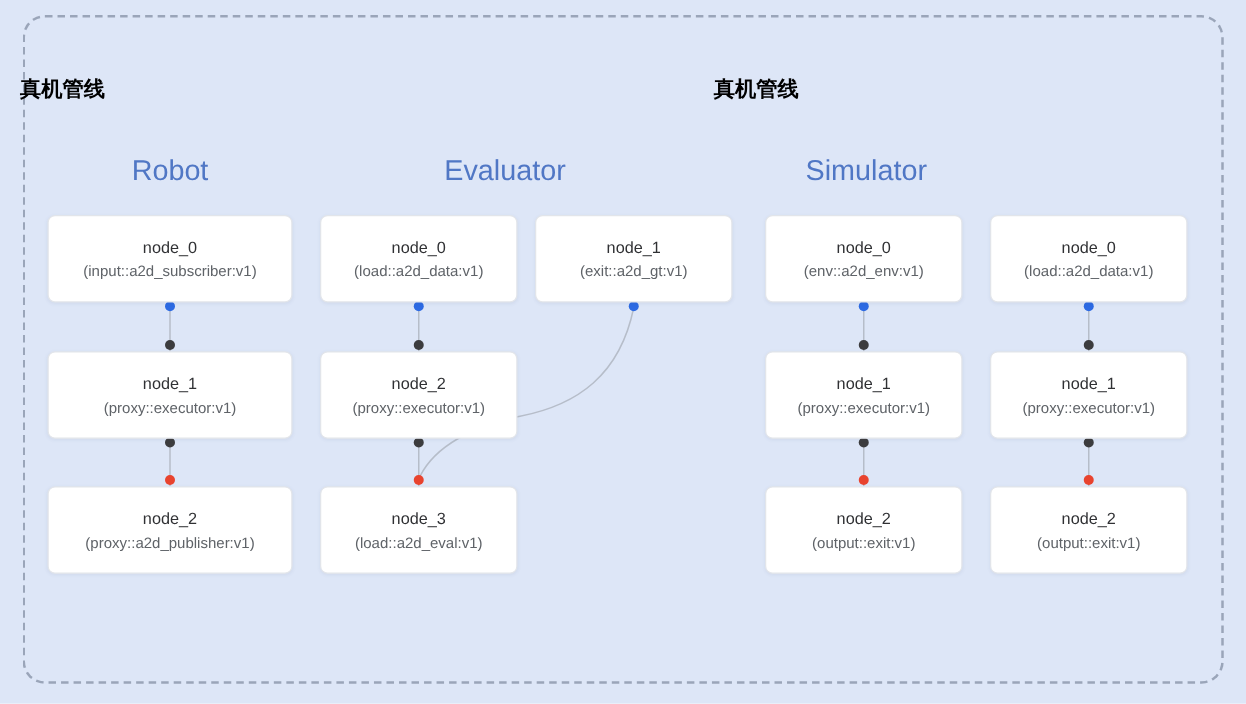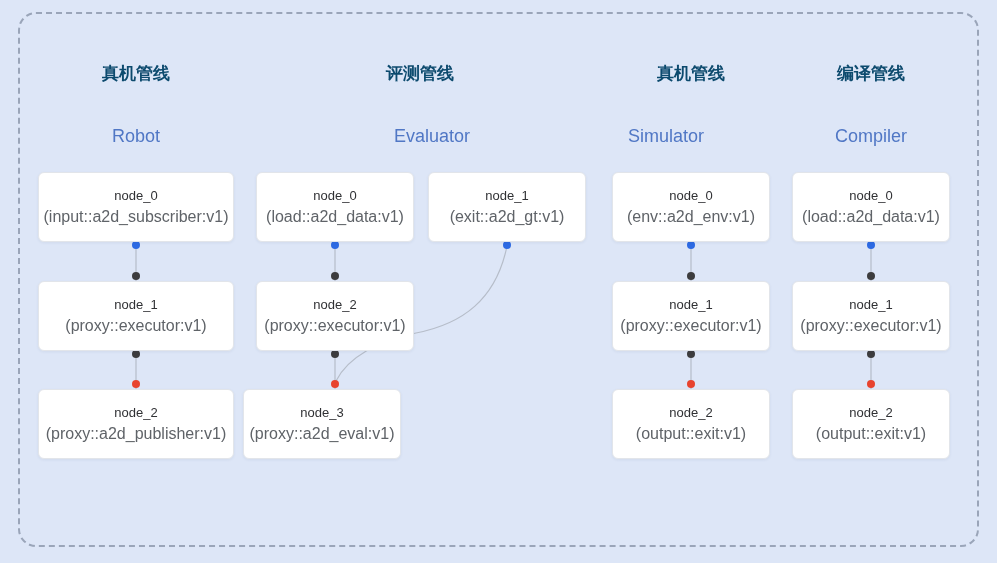--- a/index.html
+++ b/index.html
@@ -24,33 +24,33 @@
     bottom: 16px;
     border: 2px dashed #9aa5b9;
     border-radius: 18px;
   }
   .title-zh {
     position: absolute;
     width: 240px;
     height: 24px;
     line-height: 24px;
     top: 62px;
-    text-align: center;
     font-size: 17px;
     font-weight: 700;
-    color: #0c4a6e;
+    color: #000000;
+    font-family: Liberation Mono, monospace;
   }
   .title-en {
     position: absolute;
     width: 240px;
     height: 26px;
     line-height: 26px;
     top: 123px;
     text-align: center;
-    font-size: 18px;
+    font-size: 23px;
     font-weight: 500;
     color: #5077c5;
   }
   .node {
     position: absolute;
     height: 70px;
     background: #ffffff;
     border: 1px solid #e2e5ea;
     border-radius: 6px;
     box-shadow: 0 1px 3px rgba(60, 80, 120, 0.08);
@@ -61,21 +61,21 @@
     box-sizing: border-box;
     z-index: 2;
   }
   .node-name {
     font-size: 13px;
     color: #303134;
     margin-bottom: 5px;
     text-align: center;
   }
   .node-type {
-    font-size: 16px;
+    font-size: 12px;
     color: #5f6368;
     text-align: right;
   }
   .edges {
     position: absolute;
     left: 0;
     top: 0;
     z-index: 1;
     pointer-events: none;
   }
@@ -87,28 +87,25 @@
 </head>
 <body>
 
 <div class="canvas">
 
   <div class="frame"></div>
 
   <div class="title-zh" style="left:16px">真机管线</div>
   <div class="title-en" style="left:16px">Robot</div>
 
-  <div class="title-zh" style="left:300px">评测管线</div>
-  <div class="title-en" style="left:312px">Evaluator</div>
+  <div class="title-en" style="left:284px">Evaluator</div>
 
   <div class="title-zh" style="left:571px">真机管线</div>
-  <div class="title-en" style="left:546px">Simulator</div>
+  <div class="title-en" style="left:573px">Simulator</div>
 
-  <div class="title-zh" style="left:751px">编译管线</div>
-  <div class="title-en" style="left:751px">Compiler</div>
 
   <svg class="edges" width="997" height="563" viewBox="0 0 997 563">
 
     <line class="edge-line" x1="136" y1="242" x2="136" y2="281" stroke="#b6bdc9"></line>
     <line class="edge-line" x1="136" y1="351" x2="136" y2="389" stroke="#b6bdc9"></line>
 
     <line class="edge-line" x1="335" y1="242" x2="335" y2="281" stroke="#b6bdc9"></line>
     <line class="edge-line" x1="335" y1="351" x2="335" y2="389" stroke="#b6bdc9"></line>
     <path class="edge-line" d="M507,246 C496,300 462,324 416,333 C378,341 348,357 336,381" stroke="#b6bdc9"></path>
 
@@ -157,23 +154,23 @@
     <div class="node-type">(load::a2d_data:v1)</div>
   </div>
   <div class="node" style="left:428px;top:172px;width:158px">
     <div class="node-name">node_1</div>
     <div class="node-type">(exit::a2d_gt:v1)</div>
   </div>
   <div class="node" style="left:256px;top:281px;width:158px">
     <div class="node-name">node_2</div>
     <div class="node-type">(proxy::executor:v1)</div>
   </div>
-  <div class="node" style="left:243px;top:389px;width:158px">
+  <div class="node" style="left:256px;top:389px;width:158px">
     <div class="node-name">node_3</div>
-    <div class="node-type">(proxy::a2d_eval:v1)</div>
+    <div class="node-type">(load::a2d_eval:v1)</div>
   </div>
 
   <div class="node" style="left:612px;top:172px;width:158px">
     <div class="node-name">node_0</div>
     <div class="node-type">(env::a2d_env:v1)</div>
   </div>
   <div class="node" style="left:612px;top:281px;width:158px">
     <div class="node-name">node_1</div>
     <div class="node-type">(proxy::executor:v1)</div>
   </div>

